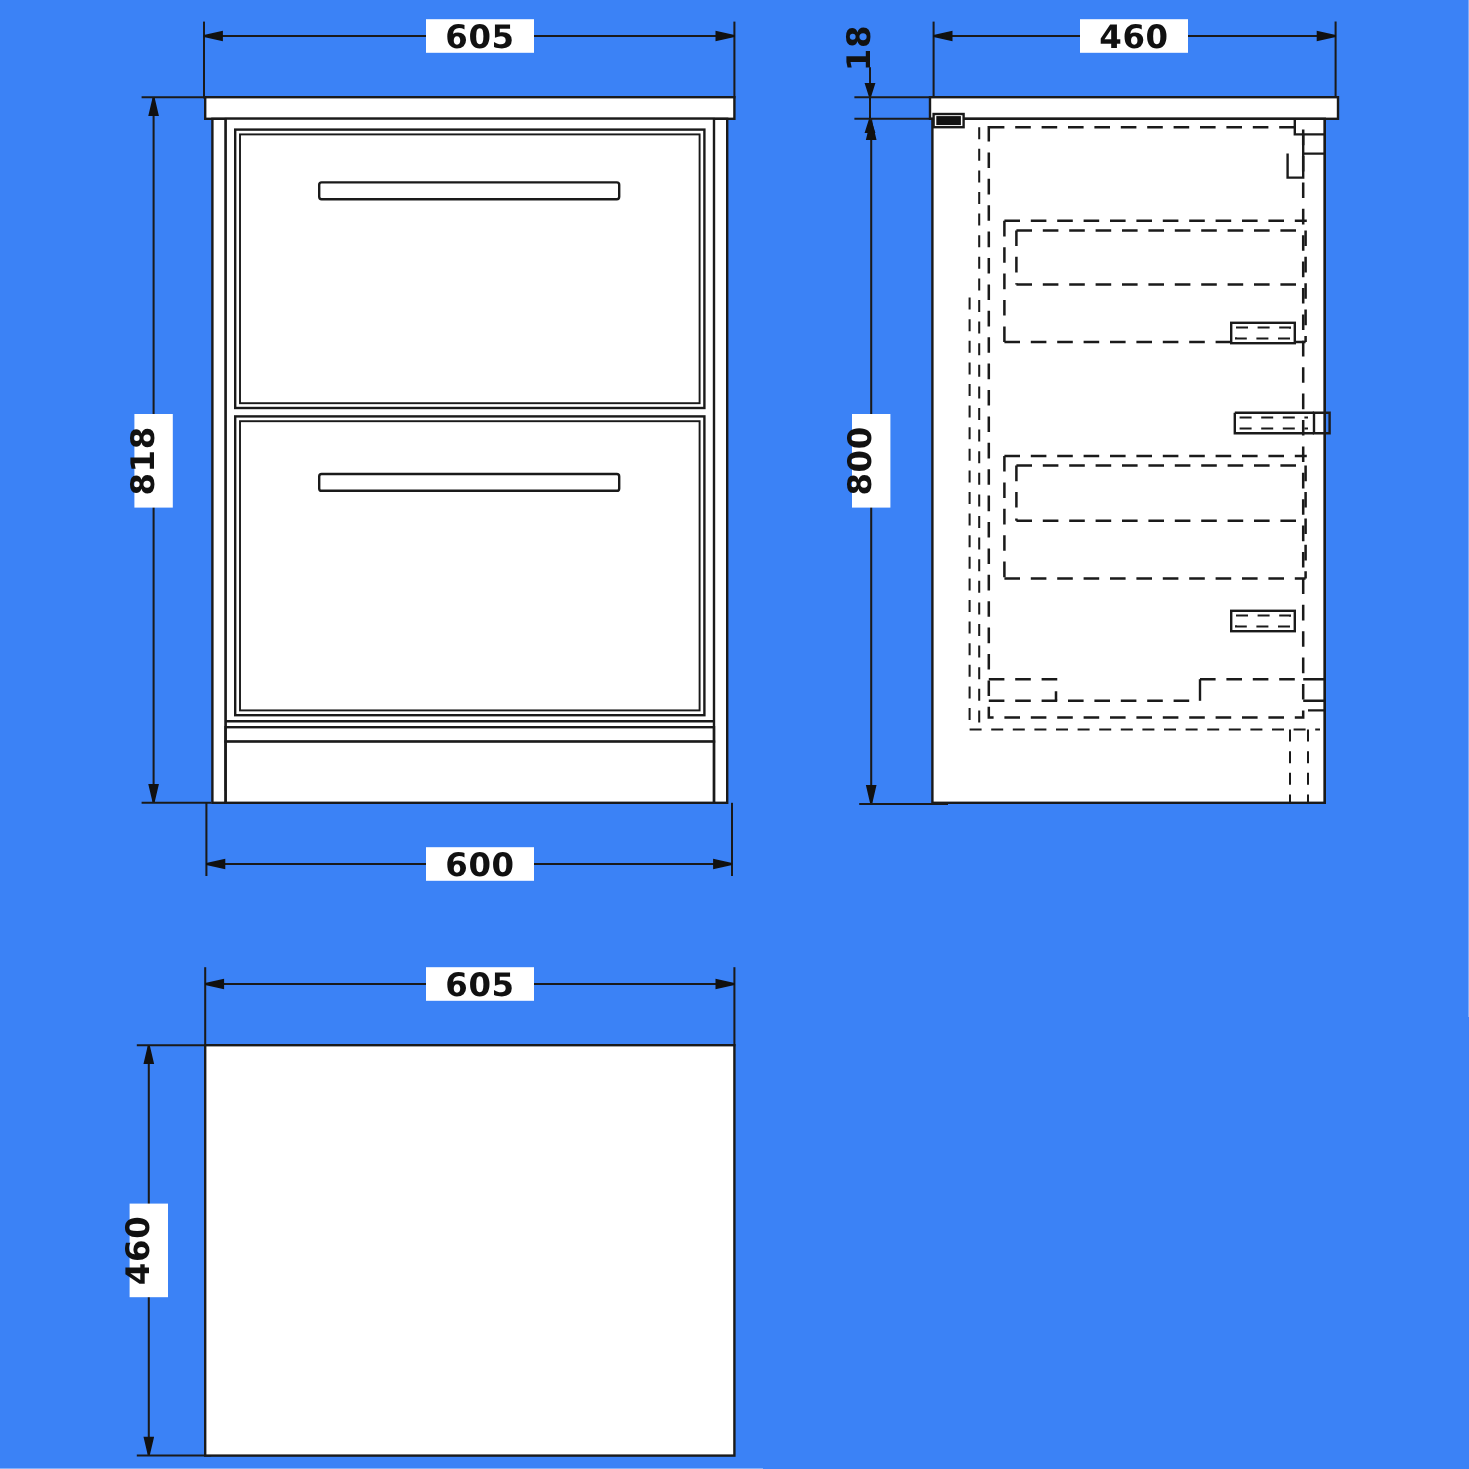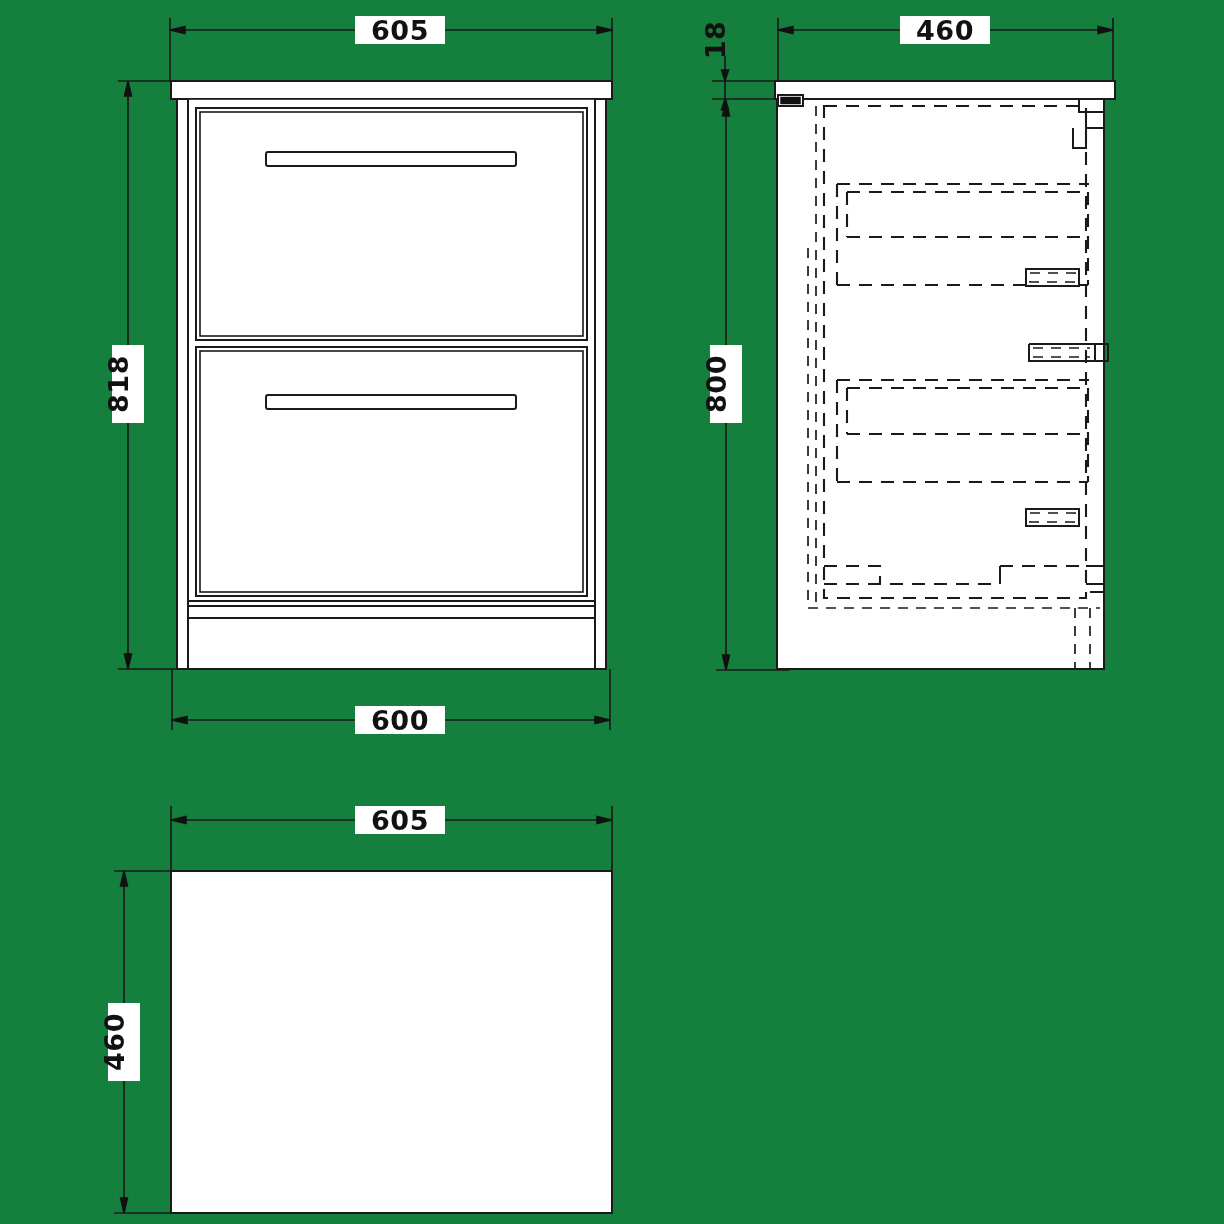--- a/index.html
+++ b/index.html
@@ -10,21 +10,21 @@
   body {
     width: 1224px;
     height: 1224px;
     font-family: "Liberation Sans", sans-serif;
     overflow: hidden;
   }
   #drawing-root {
     position: relative;
     width: 1224px;
     height: 1224px;
-    background: #15803d;
+    background: #3b82f6;
   }
   svg.tech-drawing {
     display: block;
     width: 1224px;
     height: 1224px;
   }
   .ln {
     stroke: #1a1a1a;
     stroke-width: 2;
     fill: none;

